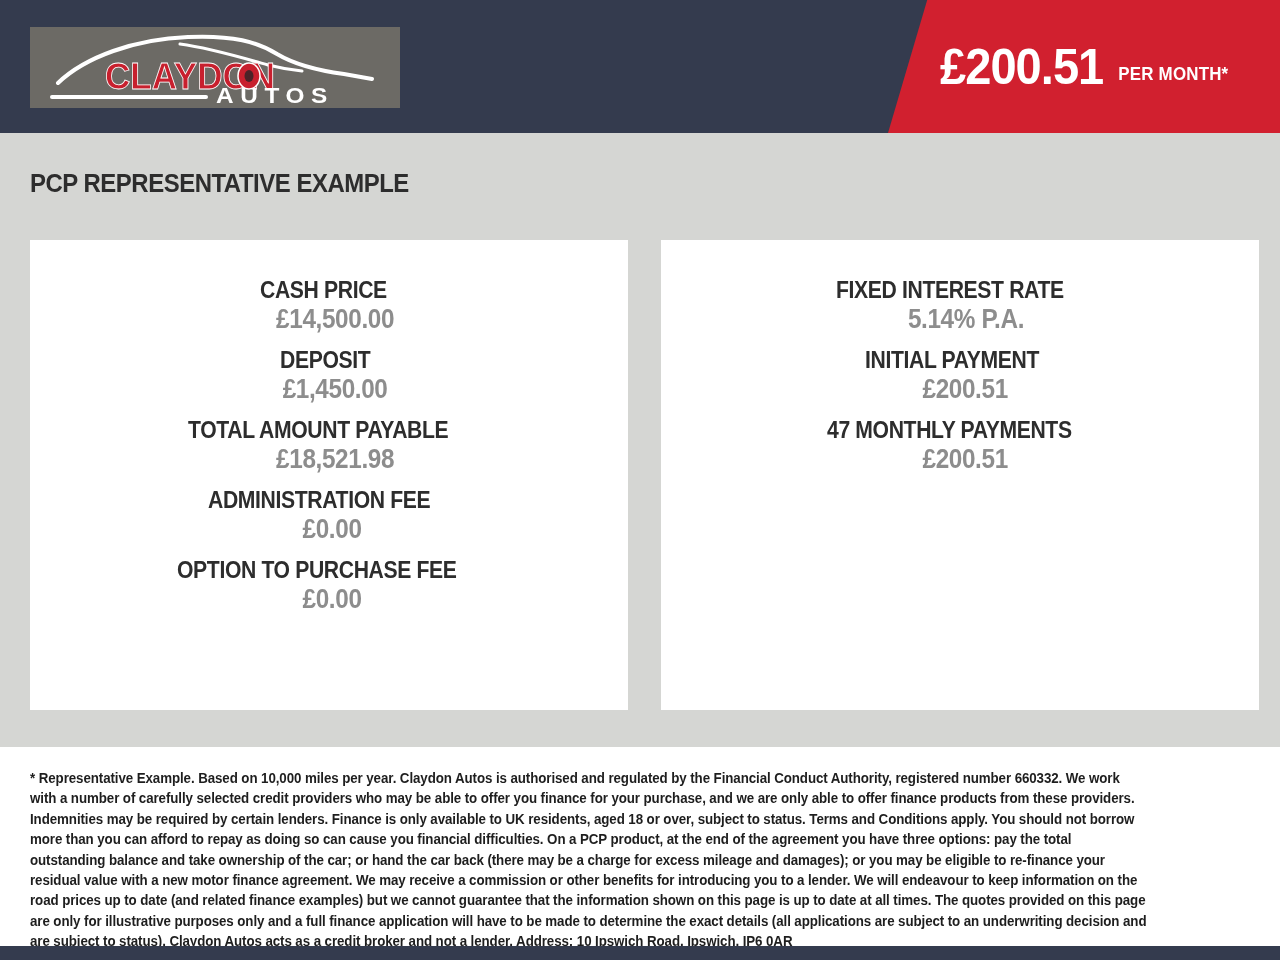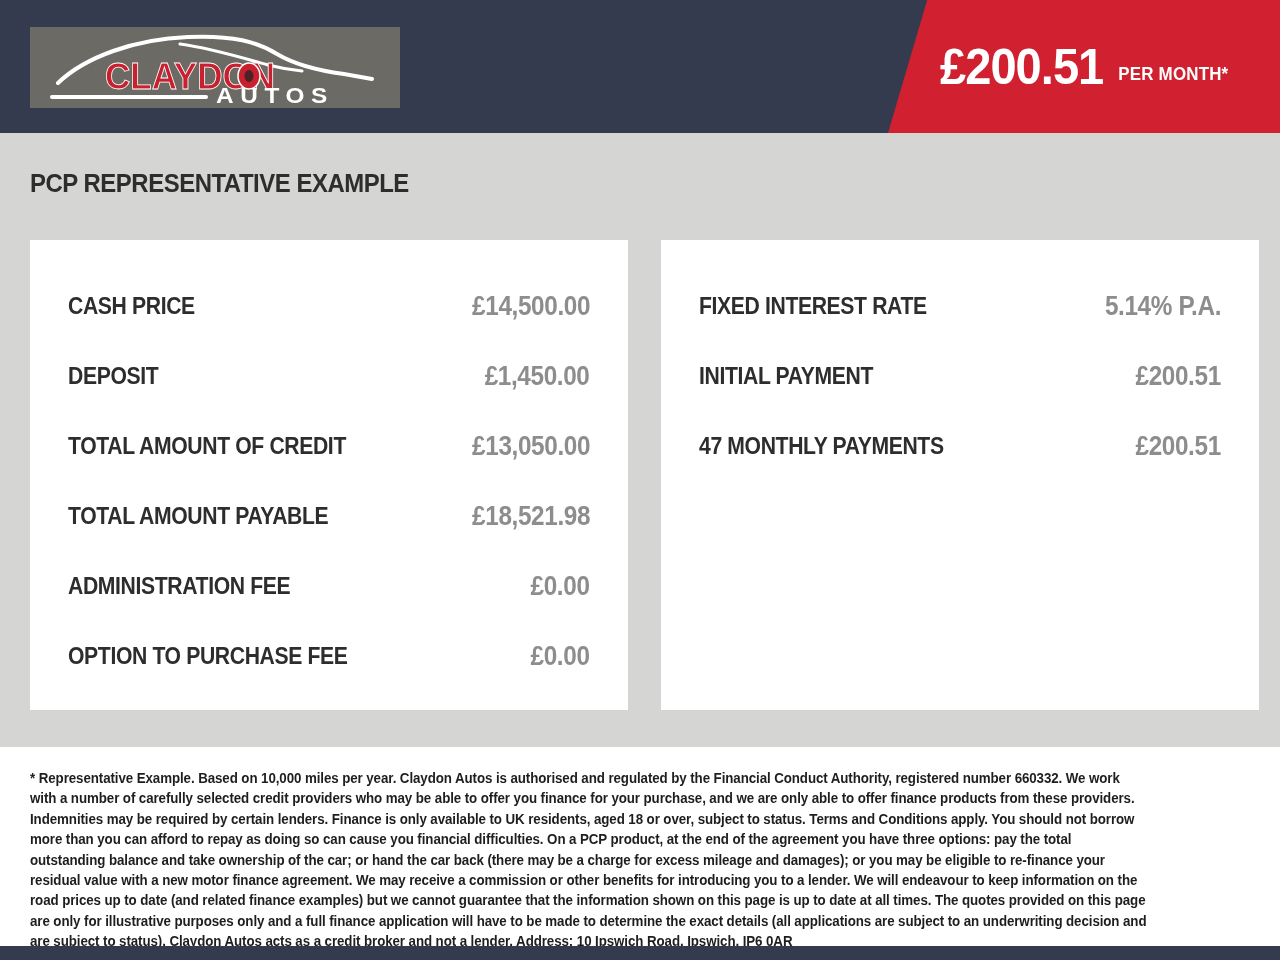--- a/index.html
+++ b/index.html
@@ -61,22 +61,23 @@
     position: absolute; top: 240px;
     width: 598px; height: 470px;
     background: #ffffff;
     padding-top: 31px;
   }
   .card.left  { left: 30px; }
   .card.right { left: 655px; margin-left: 6px; }
 
   .frow {
     height: 70px;
-    display: flex; align-items: center; justify-content: space-between;
+    display: flex; align-items: center; justify-content: center;
     padding: 0 38px;
+    flex-direction: column;
   }
   .flabel {
     font-size: 23px; font-weight: 700; color: #2d2d2d;
     letter-spacing: -0.4px; white-space: nowrap;
     transform: scaleX(0.92); transform-origin: left center;
   }
   .fvalue {
     font-size: 27px; font-weight: 600; color: #8d8d8d;
     letter-spacing: -0.4px; white-space: nowrap;
     transform: scaleX(0.9); transform-origin: right center;
@@ -138,24 +139,20 @@
 <div class="card left">
     <div class="frow">
       <div class="flabel">CASH PRICE</div>
       <div class="fvalue">£14,500.00</div>
     </div>
     <div class="frow">
       <div class="flabel">DEPOSIT</div>
       <div class="fvalue">£1,450.00</div>
     </div>
     <div class="frow">
-      <div class="flabel">TOTAL AMOUNT OF CREDIT</div>
-      <div class="fvalue">£13,050.00</div>
-    </div>
-    <div class="frow">
       <div class="flabel">TOTAL AMOUNT PAYABLE</div>
       <div class="fvalue">£18,521.98</div>
     </div>
     <div class="frow">
       <div class="flabel">ADMINISTRATION FEE</div>
       <div class="fvalue">£0.00</div>
     </div>
     <div class="frow">
       <div class="flabel">OPTION TO PURCHASE FEE</div>
       <div class="fvalue">£0.00</div>

